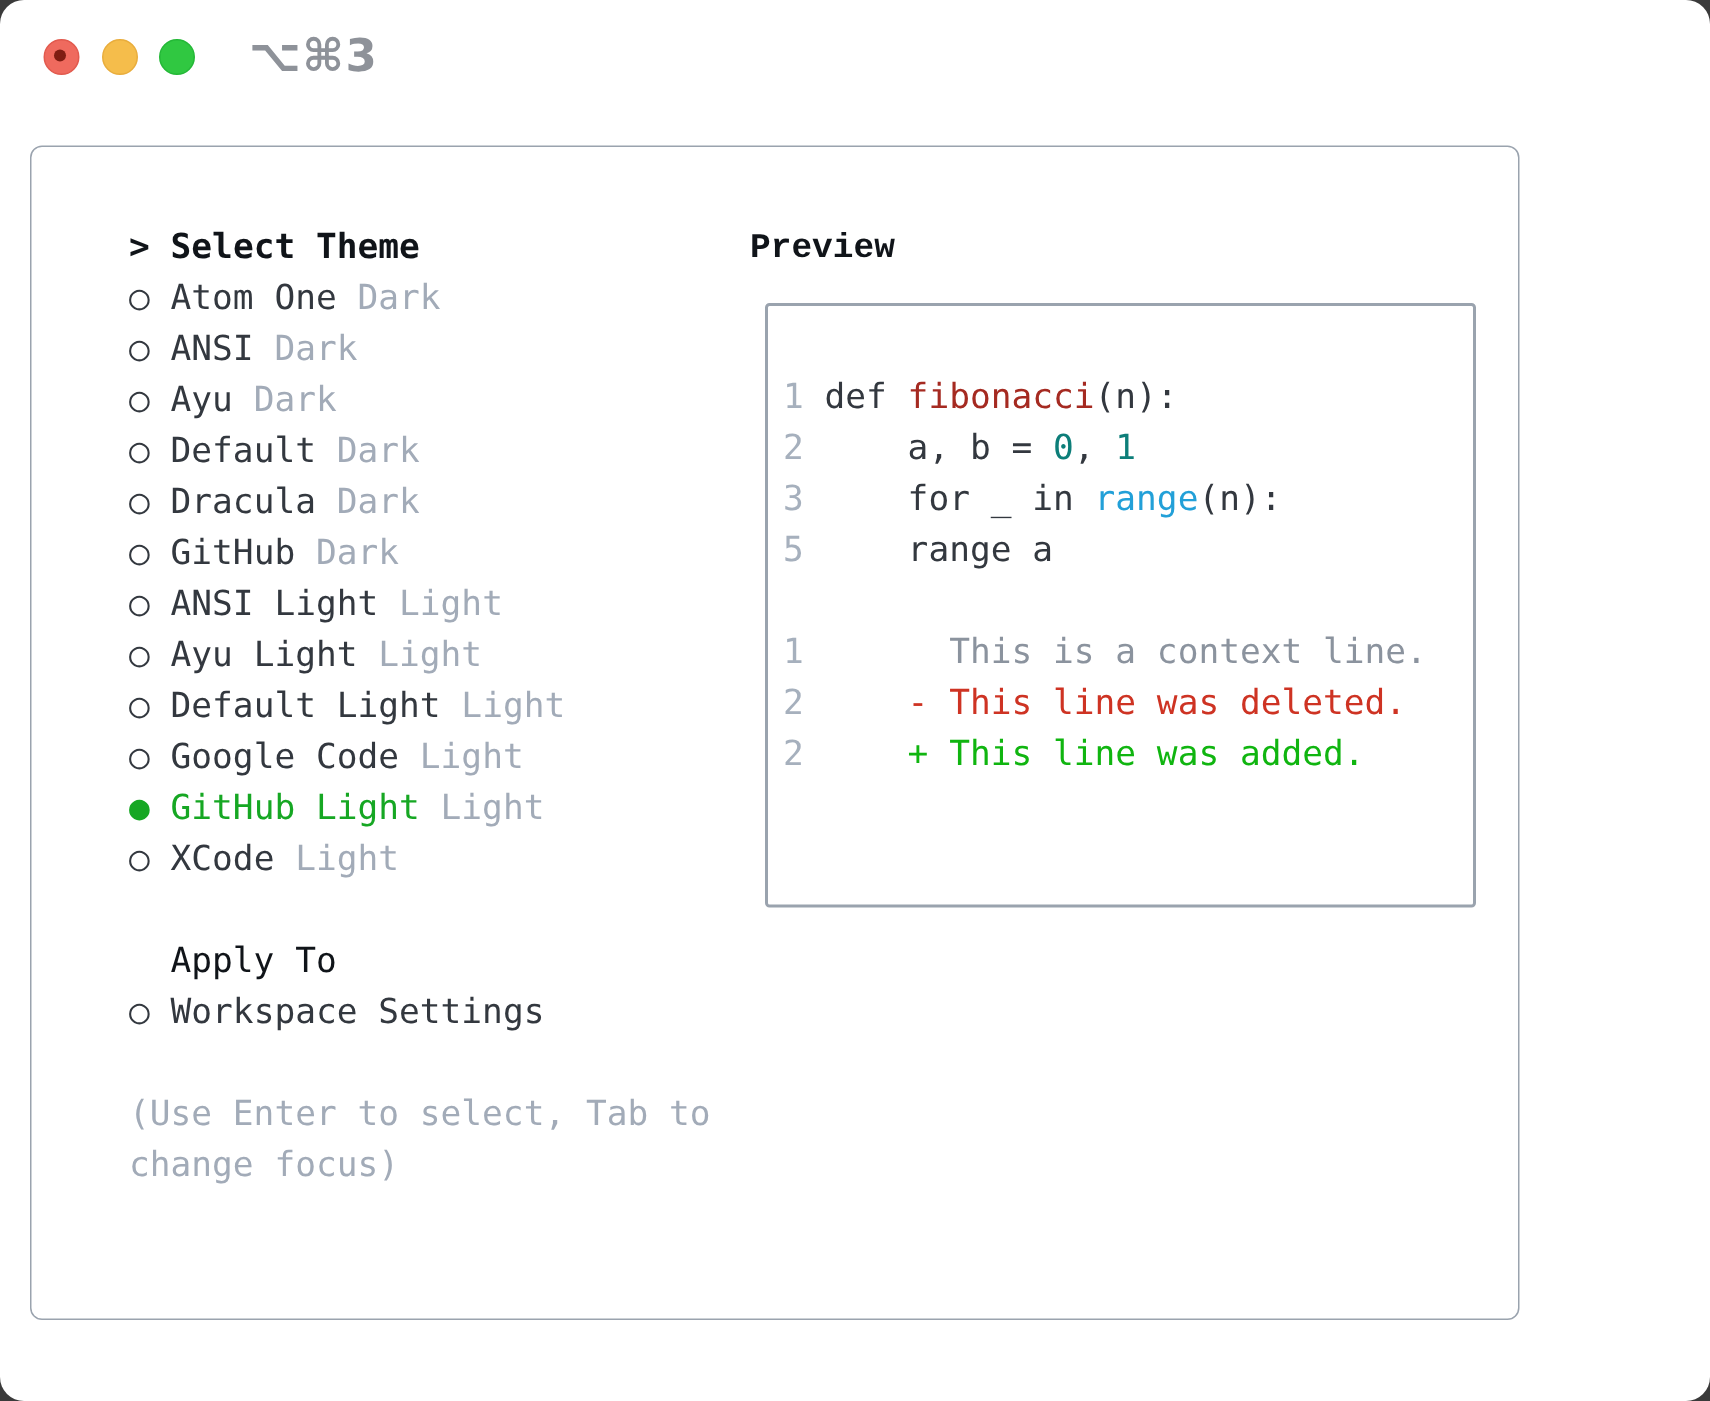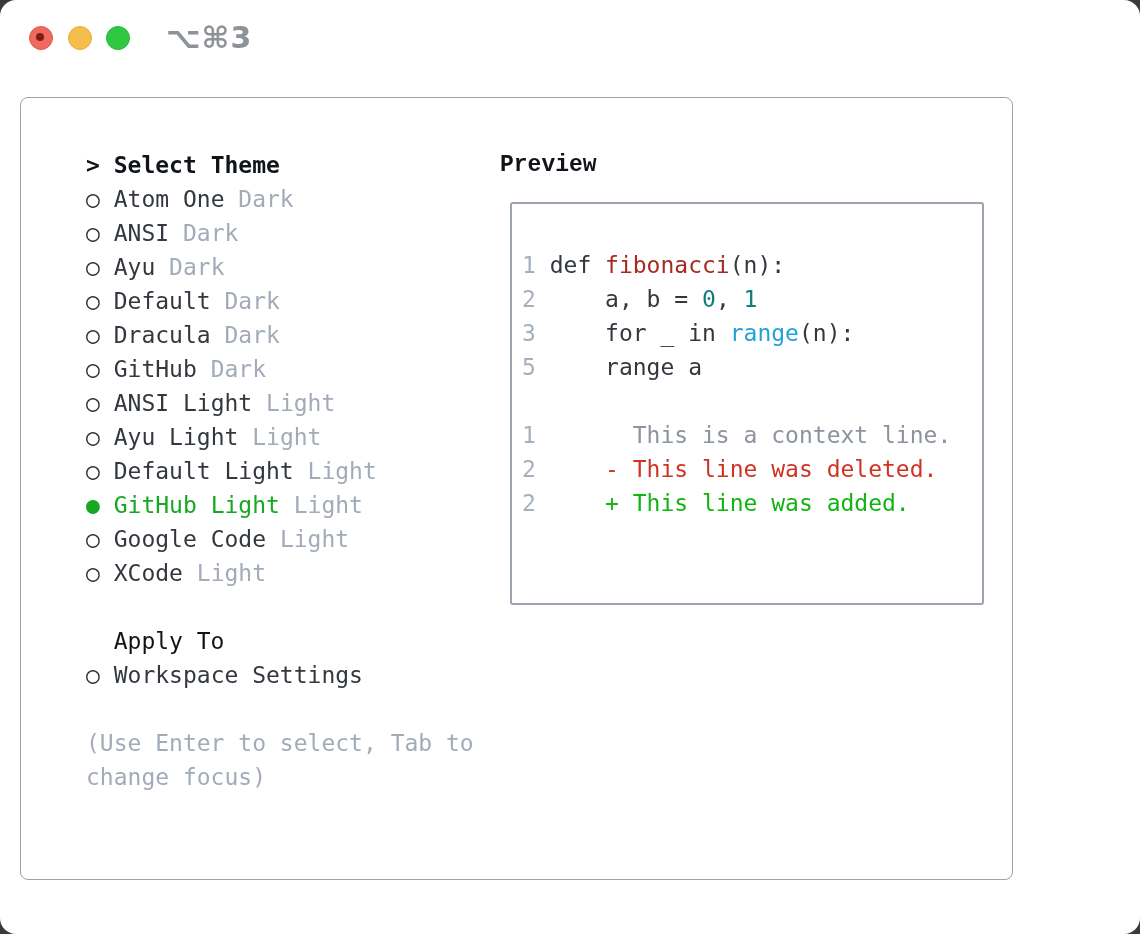--- a/index.html
+++ b/index.html
@@ -75,22 +75,22 @@
       <div id="theme-rows">
           <div class="row theme-row"><span class="marker">○</span><span class="name"> Atom One</span><span class="variant"> Dark</span></div>
           <div class="row theme-row"><span class="marker">○</span><span class="name"> ANSI</span><span class="variant"> Dark</span></div>
           <div class="row theme-row"><span class="marker">○</span><span class="name"> Ayu</span><span class="variant"> Dark</span></div>
           <div class="row theme-row"><span class="marker">○</span><span class="name"> Default</span><span class="variant"> Dark</span></div>
           <div class="row theme-row"><span class="marker">○</span><span class="name"> Dracula</span><span class="variant"> Dark</span></div>
           <div class="row theme-row"><span class="marker">○</span><span class="name"> GitHub</span><span class="variant"> Dark</span></div>
           <div class="row theme-row"><span class="marker">○</span><span class="name"> ANSI Light</span><span class="variant"> Light</span></div>
           <div class="row theme-row"><span class="marker">○</span><span class="name"> Ayu Light</span><span class="variant"> Light</span></div>
           <div class="row theme-row"><span class="marker">○</span><span class="name"> Default Light</span><span class="variant"> Light</span></div>
+          <div class="row theme-row"><span class="marker">○</span><span class="name"> Google Code</span><span class="variant"> Light</span></div>
           <div class="row theme-row sel"><span class="marker">●</span><span class="name"> GitHub Light</span><span class="variant"> Light</span></div>
-          <div class="row theme-row"><span class="marker">○</span><span class="name"> Google Code</span><span class="variant"> Light</span></div>
           <div class="row theme-row"><span class="marker">○</span><span class="name"> XCode</span><span class="variant"> Light</span></div>
         </div>
       <div class="row"></div>
       <div class="row apply-header">Apply To</div>
       <div id="apply-rows">
           <div class="row apply-row"><span class="marker">○</span><span class="name"> Workspace Settings</span></div>
         </div>
       <div class="row"></div>
       <div id="hint-rows">
           <div class="row hint">(Use Enter to select, Tab to</div>

